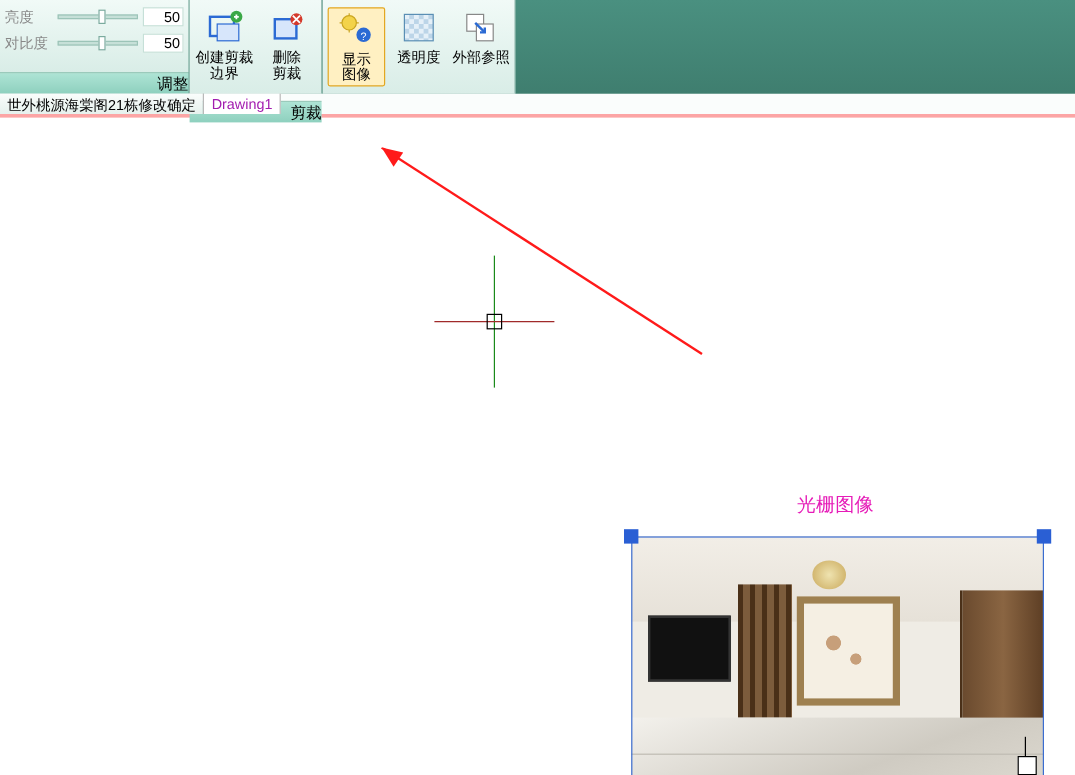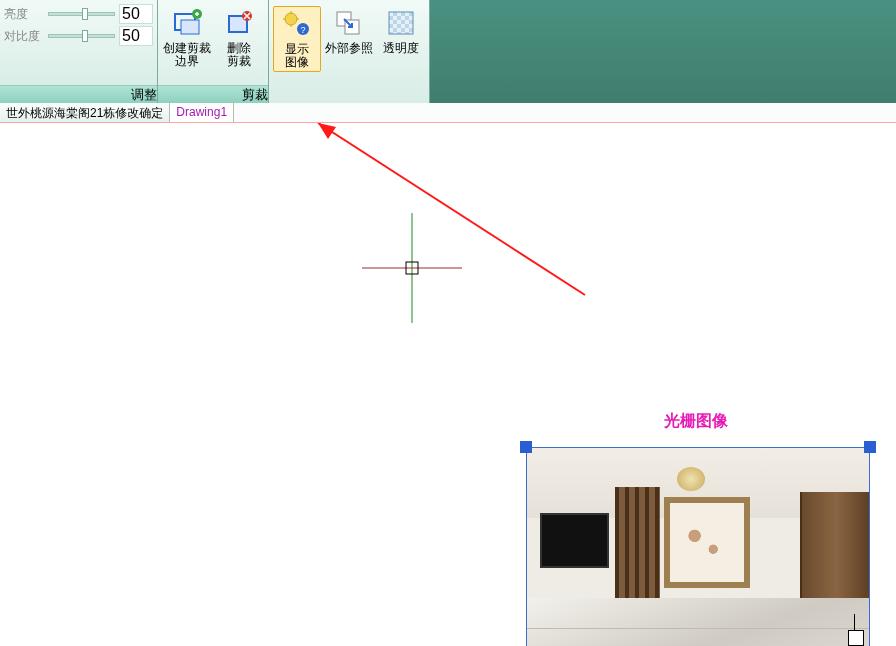--- a/index.html
+++ b/index.html
@@ -1,48 +1,48 @@
 <!DOCTYPE html>
 <html><head>
 <meta charset="utf-8">
 <style>
   * { box-sizing: border-box; margin: 0; padding: 0; font-family: "Microsoft YaHei", SimSun, sans-serif; }
   body { width: 896px; height: 646px; background: #fff; position: relative; overflow: hidden; }
   
   
-  .ribbon { height: 103px; display: flex; background: #4d8b7a; }
+  .ribbon { height: 78px; display: flex; background: #4d8b7a; }
   .panel-adjust { width: 158px; background: linear-gradient(#d4ede5,#b8ddd2); border-right: 1px solid #7aab9e; display: flex; flex-direction: column; }
   .adjust-rows { flex: 1; padding: 4px 4px 0 4px; background: linear-gradient(#f1faf7,#d9ede7); }
   .adj-row { display: flex; align-items: center; height: 20px; margin-bottom: 2px; font-size: 12px; }
   .adj-label { width: 40px; color: #888; }
   .adj-slider { flex: 1; height: 4px; background: #c6e0d8; border: 1px solid #9cc4b8; position: relative; margin: 0 4px; }
   .adj-thumb { position: absolute; width: 6px; height: 12px; background: #fff; border: 1px solid #7aab9e; top: -5px; }
-  .adj-val { width: 34px; text-align: left; border: 1px solid #c6e0d8; background: #fff; font-size: 16px; padding: 0 2px; }
+  .adj-val { width: 34px; text-align: right; border: 1px solid #c6e0d8; background: #fff; font-size: 12px; padding: 0 2px; }
   .panel-title { height: 18px; text-align: right; font-size: 13px; background: linear-gradient(#aee4d5,#8ed0be); border-top: 1px solid #9bcabb; }
   
   .panel-clip { width: 111px; background: linear-gradient(#f1faf7,#d9ede7); border-right: 1px solid #7aab9e; display: flex; flex-direction: column; gap: 14px; }
   .panel-opts { width: 161px; background: linear-gradient(#f1faf7,#d9ede7); border-right: 1px solid #7aab9e; display: flex; flex-direction: column; }
   .btn-row { flex: 1; display: flex; justify-content: center; align-items: flex-start; padding-top: 6px; gap: 4px; }
   .big-btn { width: 48px; text-align: center; cursor: pointer; }
   .big-btn.active { background: #fff0c2; border: 1px solid #e3a720; border-radius: 2px; }
   .big-btn .ico { height: 34px; display: flex; align-items: center; justify-content: center; }
   .big-btn .lbl { font-size: 12px; line-height: 13px; padding: 2px 0; }
   
   .rest-ribbon { flex: 1; background: linear-gradient(#4a9080,#3f7e6f); }
   
   
-  .tabs { height: 20px; background: #fafdfc; border-bottom: 1px solid #fca5a5; display: flex; font-size: 12px; }
+  .tabs { height: 20px; background: #fafdfc; border-bottom: 3px solid #fca5a5; display: flex; font-size: 12px; }
   .tab { padding: 2px 6px; border-right: 1px solid #b9b9b9; background: linear-gradient(#fafdfc,#e6f1ed); }
   .tab.active { color: #a21caf; background: #fff; }
   
   
   .canvas { position: absolute; top: 123px; left: 0; right: 0; bottom: 0; background: #fff; }
   .canvas svg { position: absolute; top: 0; left: 0; }
   
-  .raster-label { position: absolute; font-size: 16px; font-weight: bold; color: #e61cb8; top: 288px; left: 664px; }
+  .raster-label { position: absolute; font-size: 16px; font-weight: normal; color: #e61cb8; top: 288px; left: 664px; }
   
   
   .img-sel { position: absolute; left: 520px; top: 318px; width: 356px; height: 264px; }
   .img-viz { position: absolute; inset: 6px; background: #efece5; overflow: hidden; }
   
   .ceiling { position: absolute; top: 0; left: 0; right: 0; height: 28%; background: linear-gradient(#f2eee7,#e6e1d8); }
   .floor { position: absolute; bottom: 0; left: 0; right: 0; height: 40%; background: linear-gradient(160deg,#f3f1ec 0%,#cfcbc2 50%,#e6e2d9 100%); }
   .floor::before, .floor::after { content:""; position:absolute; background:#bfbbb2; }
   .floor::before { top:30%; left:0; right:0; height:1px; }
   .floor::after { top:60%; left:0; right:0; height:1px; }
@@ -124,42 +124,42 @@
               <path d="M10 4v-2M10 18v-2M4 10h-2M18 10h-2" stroke="#caa520"></path>
               <circle cx="22" cy="20" r="6" fill="#2b6ad4"></circle>
               <text x="22" y="24" font-size="9" fill="#fff" text-anchor="middle">?</text>
             </svg>
         </div>
         <div class="lbl">显示<br>图像</div>
       </div>
       <div class="big-btn">
         <div class="ico">
           <svg width="32" height="30">
-              <rect x="4" y="4" width="14" height="14" fill="#fff" stroke="#888"></rect>
-              <rect x="12" y="12" width="14" height="14" fill="#fff" stroke="#888"></rect>
-              <path d="M11 11l8 8" stroke="#2b6ad4" stroke-width="2"></path>
-              <path d="M19 15v4h-4" fill="none" stroke="#2b6ad4" stroke-width="2"></path>
-            </svg>
-        </div>
-        <div class="lbl">外部参照</div>
-      </div>
-      <div class="big-btn">
-        <div class="ico">
-          <svg width="32" height="30">
               <rect x="4" y="4" width="24" height="22" fill="url(#ck)" stroke="#5a8fb4"></rect>
               <defs>
                 <pattern id="ck" width="8" height="8" patternUnits="userSpaceOnUse">
                   <rect width="8" height="8" fill="#bcd5e8"></rect>
                   <rect width="4" height="4" fill="#e5f0f8"></rect>
                   <rect x="4" y="4" width="4" height="4" fill="#e5f0f8"></rect>
                 </pattern>
               </defs>
             </svg>
         </div>
         <div class="lbl">透明度</div>
+      </div>
+      <div class="big-btn">
+        <div class="ico">
+          <svg width="32" height="30">
+              <rect x="4" y="4" width="14" height="14" fill="#fff" stroke="#888"></rect>
+              <rect x="12" y="12" width="14" height="14" fill="#fff" stroke="#888"></rect>
+              <path d="M11 11l8 8" stroke="#2b6ad4" stroke-width="2"></path>
+              <path d="M19 15v4h-4" fill="none" stroke="#2b6ad4" stroke-width="2"></path>
+            </svg>
+        </div>
+        <div class="lbl">外部参照</div>
       </div>
     </div>
   </div>
 
   <div class="rest-ribbon"></div>
 </div>
 
 <div class="tabs">
   <div class="tab">世外桃源海棠阁21栋修改确定</div>
   <div class="tab active">Drawing1</div>

